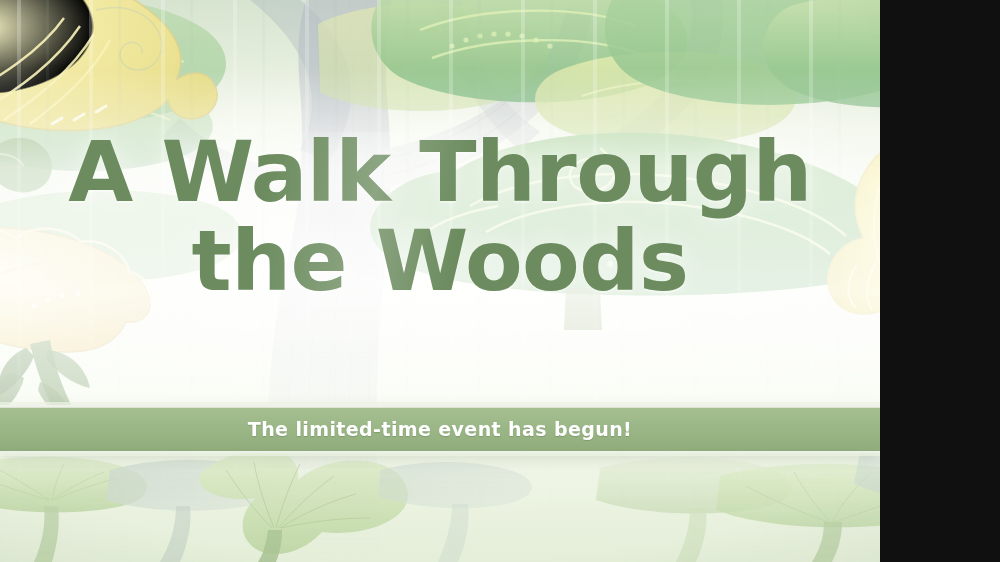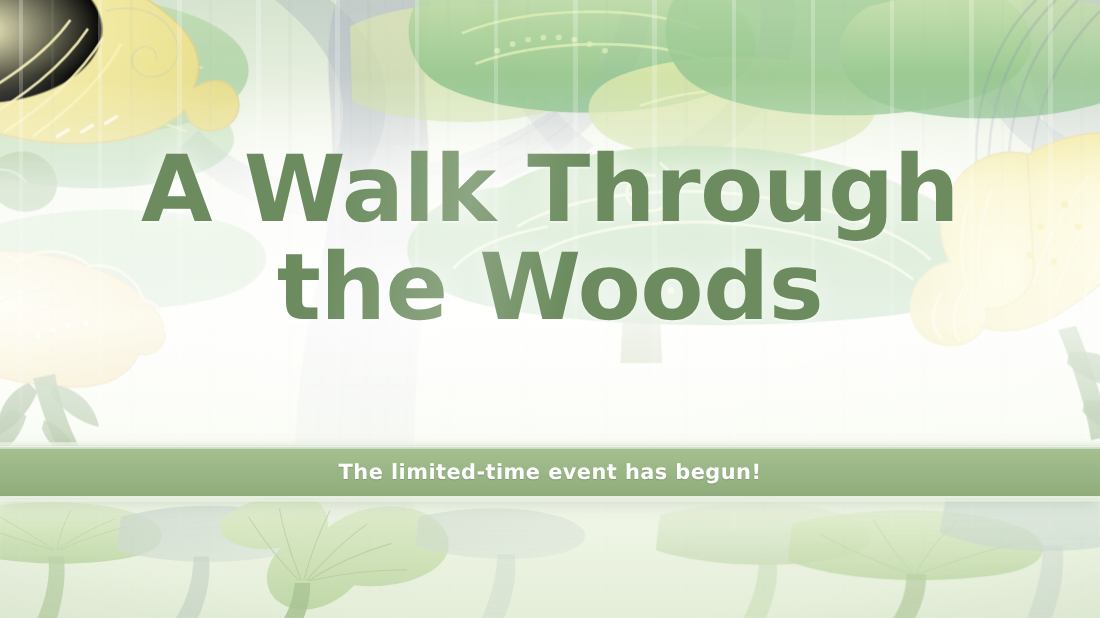--- a/index.html
+++ b/index.html
@@ -1,21 +1,21 @@
 <!DOCTYPE html>
 <html><head>
 <meta charset="utf-8">
 <title>Event Splash</title>
 <style>
   html,body{margin:0;padding:0;background:#101010;}
   *{box-sizing:border-box;}
 
   #screen{
     position:relative;
-    width:1000px;height:562px;
+    width:880px;height:562px;
     overflow:hidden;
     font-family:"DejaVu Sans", sans-serif;
     background:#e9f0e2;
   }
 
   
   .layer{position:absolute;inset:0;pointer-events:none;}
 
   #bg-base{
     background:

